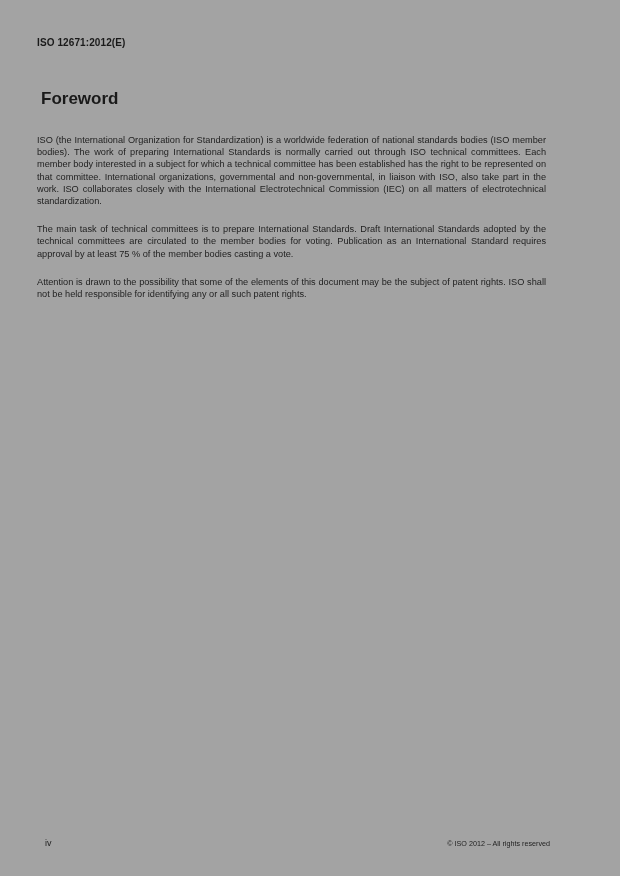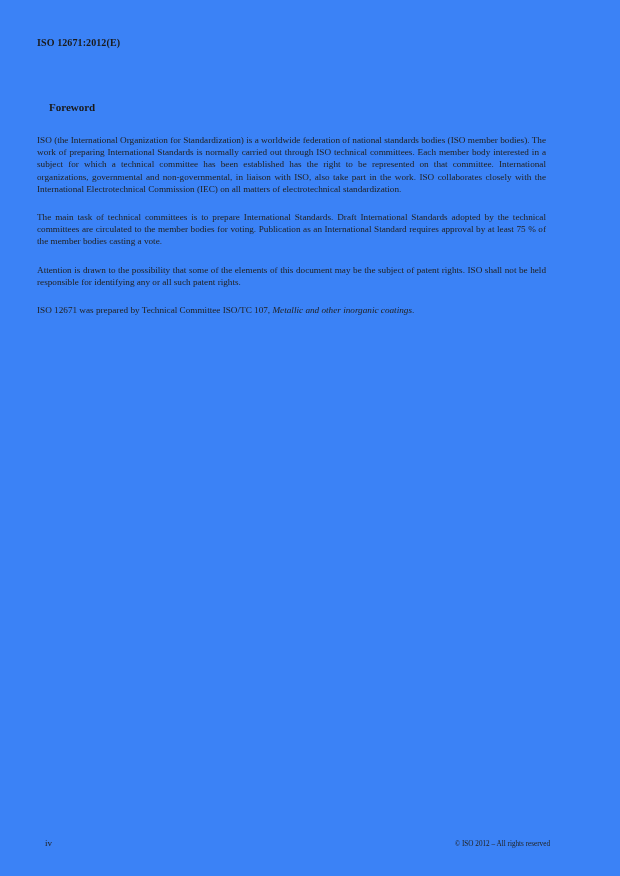--- a/index.html
+++ b/index.html
@@ -14,40 +14,39 @@
       overflow: hidden;
       font-family: "Liberation Sans", sans-serif;
       color: #1a1a1a;
     }
     .page {
       position: absolute;
       left: 0;
       top: 0;
       width: 620px;
       height: 876px;
-      background: #3b82f6;
-      font-family: Liberation Serif, serif;
+      background: #a3a3a3;
     }
     .doc-id {
       position: absolute;
       left: 37px;
       top: 37px;
       font-size: 10px;
       font-weight: bold;
       letter-spacing: 0.1px;
       line-height: 12px;
     }
     .section-title {
       position: absolute;
       left: 37px;
       top: 86px;
-      font-size: 11px;
+      font-size: 17px;
       font-weight: bold;
       line-height: 18px;
-      margin: 12px;
+      margin: 4px;
     }
     .body-text {
       position: absolute;
       left: 37px;
       top: 118px;
       width: 509px;
     }
     .body-text p {
       margin: 16px 0 7px 0;
       font-size: 9.2px;
@@ -83,20 +82,19 @@
 <div class="page">
 
   <div class="doc-id">ISO 12671:2012(E)</div>
 
   <h1 class="section-title">Foreword</h1>
 
   <div class="body-text">
     <p>ISO (the International Organization for Standardization) is a worldwide federation of national standards bodies (ISO member bodies). The work of preparing International Standards is normally carried out through ISO technical committees. Each member body interested in a subject for which a technical committee has been established has the right to be represented on that committee. International organizations, governmental and non-governmental, in liaison with ISO, also take part in the work. ISO collaborates closely with the International Electrotechnical Commission (IEC) on all matters of electrotechnical standardization.</p>
     <p>The main task of technical committees is to prepare International Standards. Draft International Standards adopted by the technical committees are circulated to the member bodies for voting. Publication as an International Standard requires approval by at least 75 % of the member bodies casting a vote.</p>
     <p>Attention is drawn to the possibility that some of the elements of this document may be the subject of patent rights. ISO shall not be held responsible for identifying any or all such patent rights.</p>
-    <p><span>ISO 12671 was prepared by Technical Committee ISO/TC 107, </span><em>Metallic and other inorganic coatings</em><span>.</span></p>
   </div>
 
   <div class="footer-page">iv</div>
 
   <div class="footer-copyright">© ISO 2012 – All rights reserved</div>
 
 </div>
 
 </body></html>

